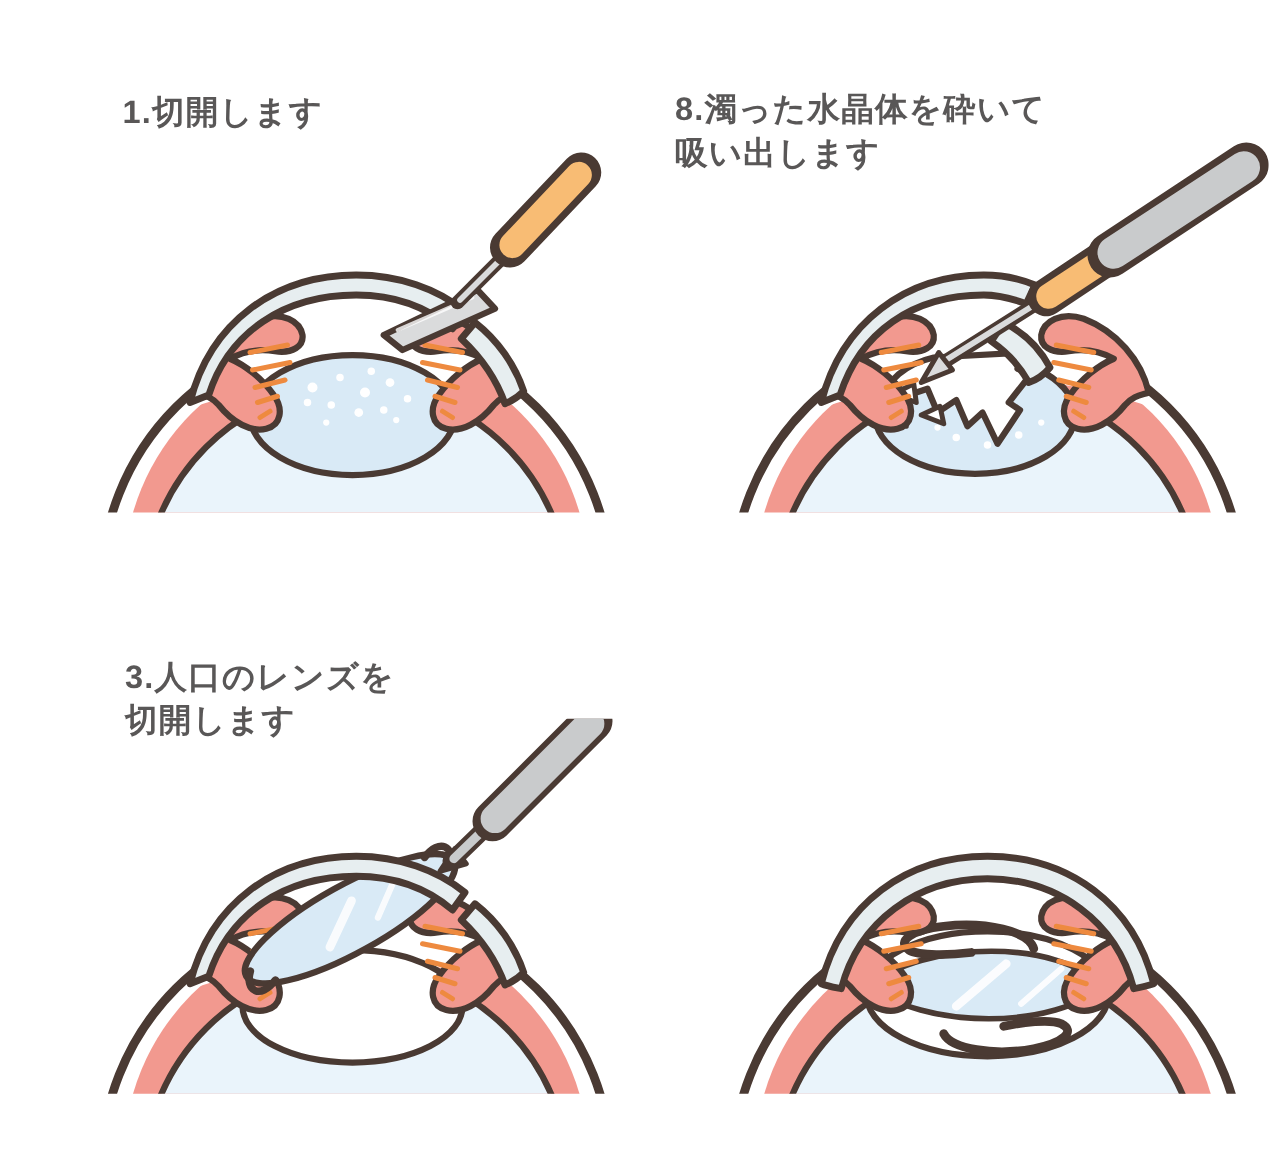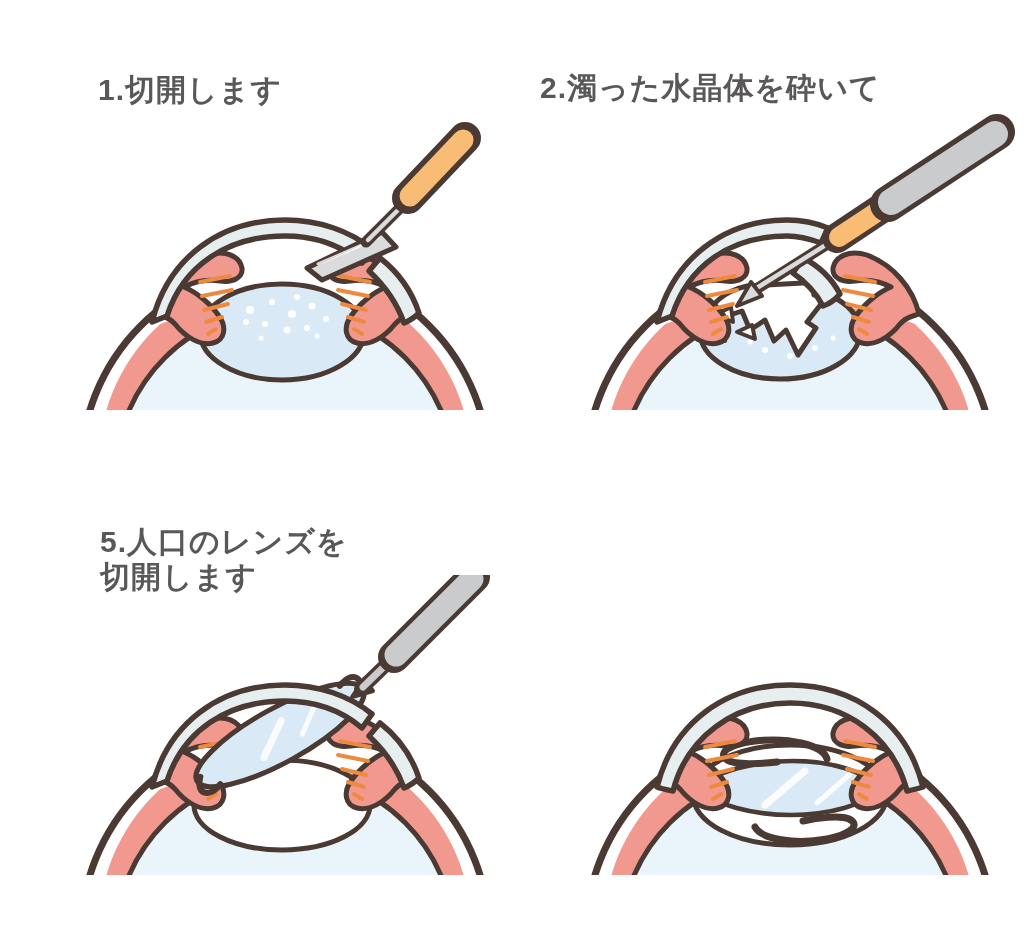--- a/index.html
+++ b/index.html
@@ -8,21 +8,21 @@
     width:1024px;
     height:931px;
     background:var(--c-background,#fff);
     overflow:hidden;
     font-family:"Liberation Sans","DejaVu Sans",sans-serif;
   }
   .step-title{
     position:absolute;
     margin:0;
     color:var(--c-text,#595757);
-    font-size:30px;
+    font-size:26px;
     line-height:35px;
     font-weight:bold;
     letter-spacing:1px;
     white-space:nowrap;
   }
   .illus{position:absolute;width:450px;height:300px;}
   
   .ol      {stroke:var(--c-outline);stroke-linejoin:round;stroke-linecap:round;}
   .noline  {stroke:none;}
   .f-none  {fill:none;}
@@ -110,21 +110,21 @@
     <g>
       <path d="M 247,158 L 322,122 L 336,137 L 262,170 Z" class="f-metal2 ol" stroke-width="5"></path>
       <line x1="258" y1="154" x2="318" y2="128" class="st-white" stroke-width="3" opacity="0.8"></line>
       <line x1="306" y1="132" x2="352" y2="86" class="st-out" stroke-width="11"></line>
       <line x1="308" y1="130" x2="352" y2="86" class="st-metal2" stroke-width="4.5"></line>
       <line x1="348" y1="88" x2="405" y2="28" class="st-out" stroke-width="32"></line>
       <line x1="350" y1="86" x2="403" y2="30" class="st-handle" stroke-width="21"></line>
     </g>
   </svg>
 
-  <h2 class="step-title" style="left:540px;top:70px"><span>2.濁った水晶体を砕いて</span><br></h2>
+  <h2 class="step-title" style="left:540px;top:70px"><span>8.濁った水晶体を砕いて</span><br><span>吸い出します</span></h2>
 
   <svg class="illus" style="left:565px;top:110px" viewBox="0 0 450 300">
     <g>
       <use href="#eye-base"></use>
       <g>
         <ellipse cx="215" cy="222" rx="80" ry="47" class="f-lens ol" stroke-width="5"></ellipse>
         <g fill="#ffffff" class="noline">
           <circle cx="200" cy="240" r="3"></circle>
             <circle cx="225" cy="246" r="3"></circle>
           <circle cx="250" cy="238" r="3"></circle>
@@ -152,21 +152,21 @@
       <line x1="185" y1="183" x2="272" y2="128" class="st-out" stroke-width="11"></line>
       <line x1="187" y1="181" x2="272" y2="128" class="st-metal2" stroke-width="4.5"></line>
       <path d="M 172,196 L 186,172 L 197,186 Z" class="f-metal2 ol" stroke-width="4"></path>
       <line x1="272" y1="128" x2="323" y2="94" class="st-out" stroke-width="30"></line>
       <line x1="274" y1="127" x2="321" y2="96" class="st-handle" stroke-width="20"></line>
       <line x1="323" y1="94" x2="432" y2="22" class="st-out" stroke-width="36"></line>
       <line x1="326" y1="92" x2="430" y2="24" class="st-metal" stroke-width="26"></line>
     </g>
   </svg>
 
-  <h2 class="step-title" style="left:100px;top:524px"><span>5.人口のレンズを</span><br><span>切開します</span></h2>
+  <h2 class="step-title" style="left:100px;top:524px"><span>3.人口のレンズを</span><br><span>切開します</span></h2>
 
   <svg class="illus" style="left:60px;top:575px" viewBox="0 0 450 300">
     <g>
       <use href="#eye-base"></use>
       <ellipse cx="222" cy="230" rx="88" ry="45" class="f-white ol" stroke-width="5"></ellipse>
       <use href="#iris"></use>
       <use href="#iris" transform="translate(450 0) scale(-1 1)"></use>
       <use href="#fibers"></use>
       <use href="#fibers" transform="translate(450 0) scale(-1 1)"></use>
       <g transform="rotate(-29 220 160)">

